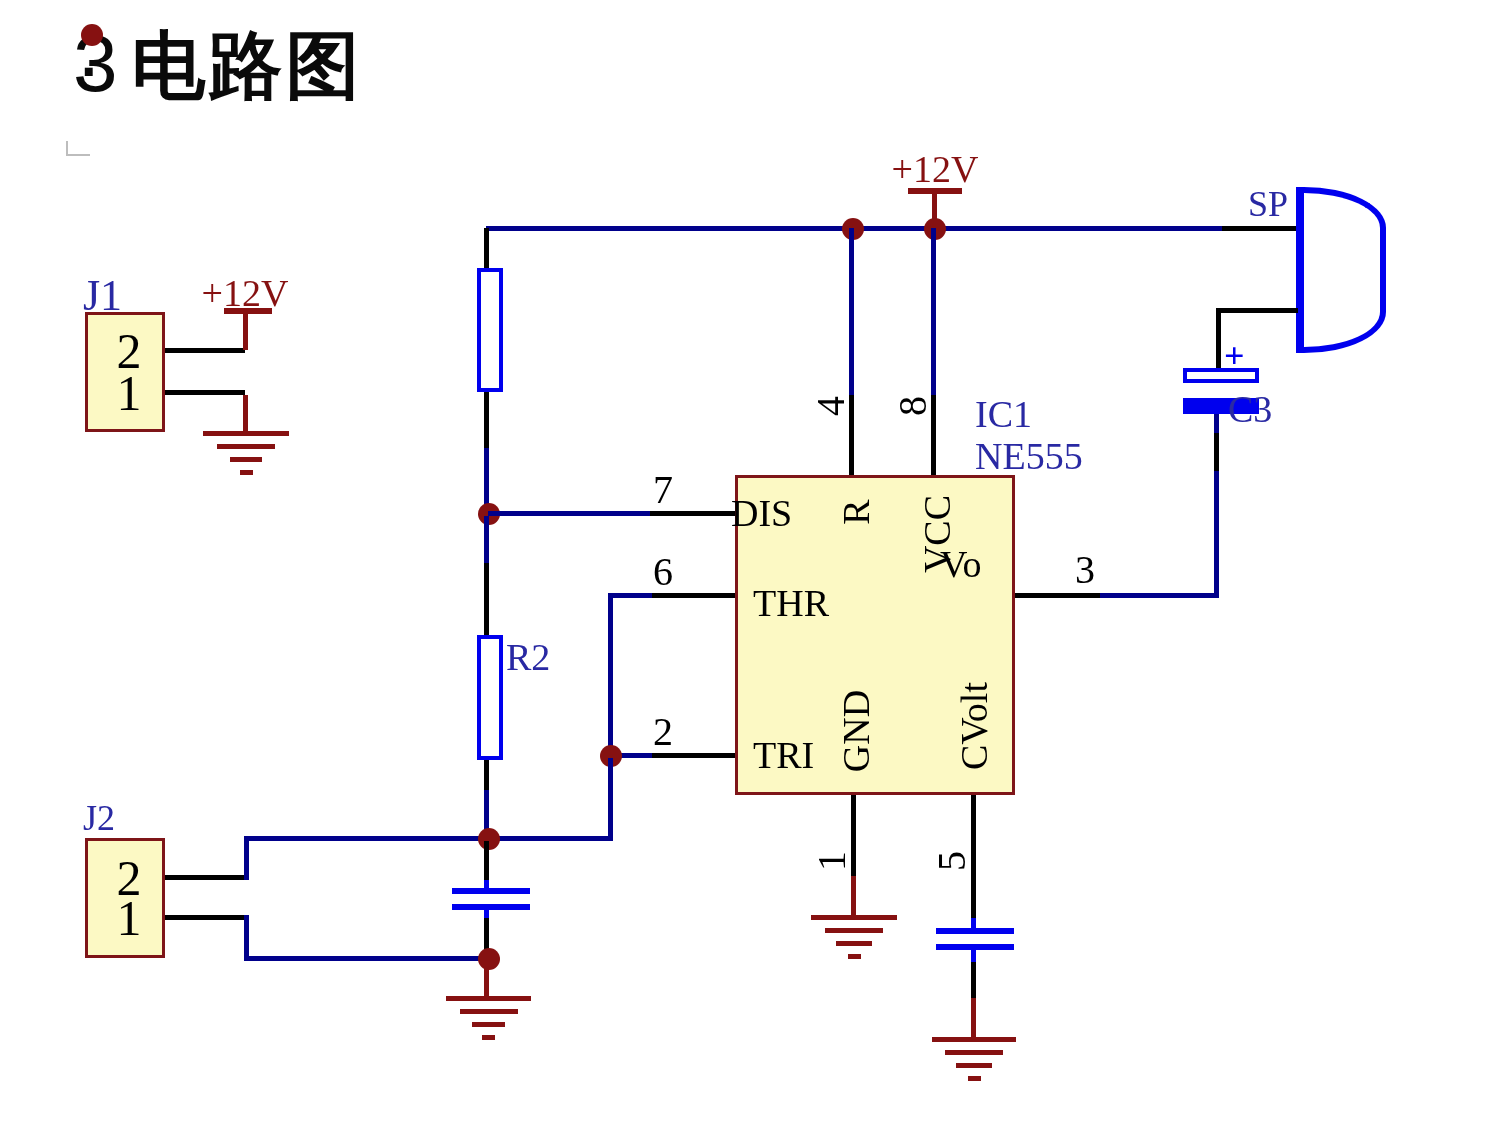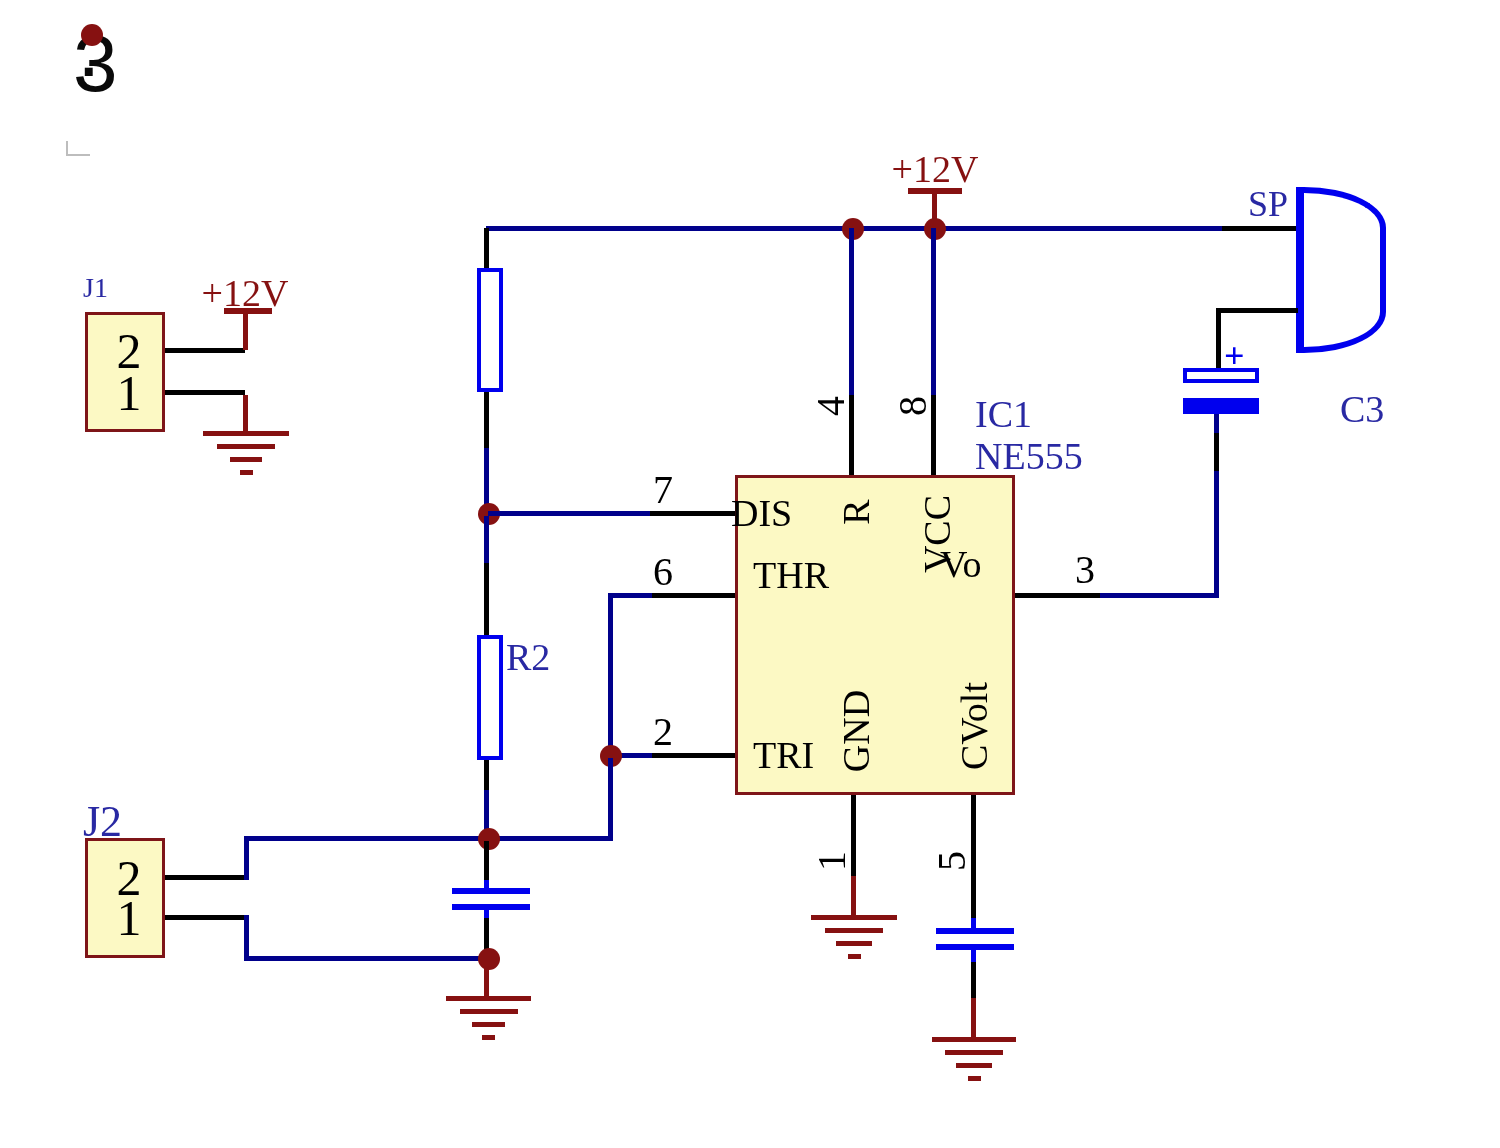--- a/index.html
+++ b/index.html
@@ -55,20 +55,21 @@
   .plus{position:absolute;color:var(--comp);font-size:36px;font-weight:700;line-height:1;}
 </style>
 </head>
 <body>
 
 <div id="canvas">
 
   <div id="title">
     <span class="num">3</span>
     <span class="dot">.</span>
+    <span class="cjk">电路图</span>
   </div>
   <div id="corner"></div>
 
   <i class="w wb" style="left:486px;top:226px;width:738px;height:5px"></i>
   <i class="w wk" style="left:1222px;top:226px;width:76px;height:5px"></i>
   <i class="dot" style="left:842px;top:218px"></i>
   <i class="dot" style="left:924px;top:218px"></i>
 
   <div class="pw" style="left:890px;top:150px">+12V</div>
   <i class="w wr" style="left:908px;top:188px;width:54px;height:6px"></i>
@@ -84,21 +85,21 @@
   <div class="res" style="left:477px;top:635px;width:26px;height:125px"></div>
   <div class="lbl" style="left:506px;top:638px">R2</div>
   <i class="w wk" style="left:484px;top:760px;width:5px;height:30px"></i>
   <i class="w wb" style="left:484px;top:790px;width:5px;height:48px"></i>
 
   <div class="box" style="left:735px;top:475px;width:280px;height:320px"></div>
   <div class="lbl" style="left:975px;top:395px">IC1</div>
   <div class="lbl" style="left:975px;top:437px">NE555</div>
 
   <div class="pname" style="left:731px;top:494px">DIS</div>
-  <div class="pname" style="left:753px;top:556px">THR</div>
+  <div class="pname" style="left:753px;top:584px">THR</div>
   <div class="pname" style="left:753px;top:736px">TRI</div>
   <div class="pname" style="left:940px;top:545px">Vo</div>
   <div class="rl" style="left:786px;top:492px;width:140px;height:40px">R</div>
   <div class="rl" style="left:867px;top:514px;width:140px;height:40px">VCC</div>
   <div class="rl" style="left:786px;top:711px;width:140px;height:40px">GND</div>
   <div class="rl" style="left:904px;top:706px;width:140px;height:40px">CVolt</div>
 
   <i class="w wb" style="left:488px;top:511px;width:162px;height:5px"></i>
   <i class="w wk" style="left:650px;top:511px;width:85px;height:5px"></i>
   <div class="pnum" style="left:643px;top:470px">7</div>
@@ -124,47 +125,47 @@
   <i class="w wk" style="left:1015px;top:593px;width:85px;height:5px"></i>
   <i class="w wb" style="left:1100px;top:593px;width:119px;height:5px"></i>
   <div class="pnum" style="left:1065px;top:550px">3</div>
   <i class="w wb" style="left:1214px;top:471px;width:5px;height:127px"></i>
   <i class="w wk" style="left:1214px;top:433px;width:5px;height:38px"></i>
   <i class="w wb" style="left:1214px;top:414px;width:5px;height:19px"></i>
 
   <div class="c3h"></div>
   <div class="c3s"></div>
   <div class="plus" style="left:1224px;top:338px">+</div>
-  <div class="lbl" style="left:1340px;top:390px">C3</div>
+  <div class="lbl" style="left:1228px;top:390px">C3</div>
   <i class="w wk" style="left:1216px;top:312px;width:5px;height:56px"></i>
 
   <div class="spk-arc"></div>
   <div class="spk-bar"></div>
   <div class="lbl" style="left:1248px;top:186px;font-size:36px">SP</div>
   <i class="w wk" style="left:1216px;top:308px;width:82px;height:5px"></i>
 
   <div class="box" style="left:85px;top:312px;width:80px;height:120px"></div>
-  <div class="lbl" style="left:83px;top:274px;font-size:28px">J1</div>
+  <div class="lbl" style="left:83px;top:274px;font-size:44px">J1</div>
   <div class="cdigit" style="left:109px;top:331px">2</div>
   <div class="cdigit" style="left:109px;top:373px">1</div>
   <i class="w wk" style="left:165px;top:348px;width:80px;height:5px"></i>
   <i class="w wk" style="left:165px;top:390px;width:80px;height:5px"></i>
   <div class="pw" style="left:200px;top:274px">+12V</div>
   <i class="w wr" style="left:224px;top:308px;width:48px;height:6px"></i>
   <i class="w wr" style="left:243px;top:314px;width:5px;height:36px"></i>
   <i class="w wr" style="left:243px;top:395px;width:5px;height:38px"></i>
   <div class="gnd" style="left:203px;top:431px;width:86px">
     <i style="width:86px"></i>
       <i style="width:58px"></i>
       <i style="width:32px"></i>
       <i style="width:13px"></i>
   </div>
 
   <div class="box" style="left:85px;top:838px;width:80px;height:120px"></div>
-  <div class="lbl" style="left:83px;top:800px;font-size:44px">J2</div>
+  <div class="lbl" style="left:83px;top:800px;font-size:36px">J2</div>
   <div class="cdigit" style="left:109px;top:858px">2</div>
   <div class="cdigit" style="left:109px;top:898px">1</div>
   <i class="w wk" style="left:165px;top:875px;width:80px;height:5px"></i>
   <i class="w wk" style="left:165px;top:915px;width:80px;height:5px"></i>
   <i class="w wb" style="left:244px;top:836px;width:5px;height:44px"></i>
   <i class="w wb" style="left:244px;top:915px;width:5px;height:46px"></i>
 
   <i class="w wb" style="left:244px;top:836px;width:369px;height:5px"></i>
   <i class="dot" style="left:478px;top:828px"></i>
   <i class="w wk" style="left:484px;top:841px;width:5px;height:39px"></i>

